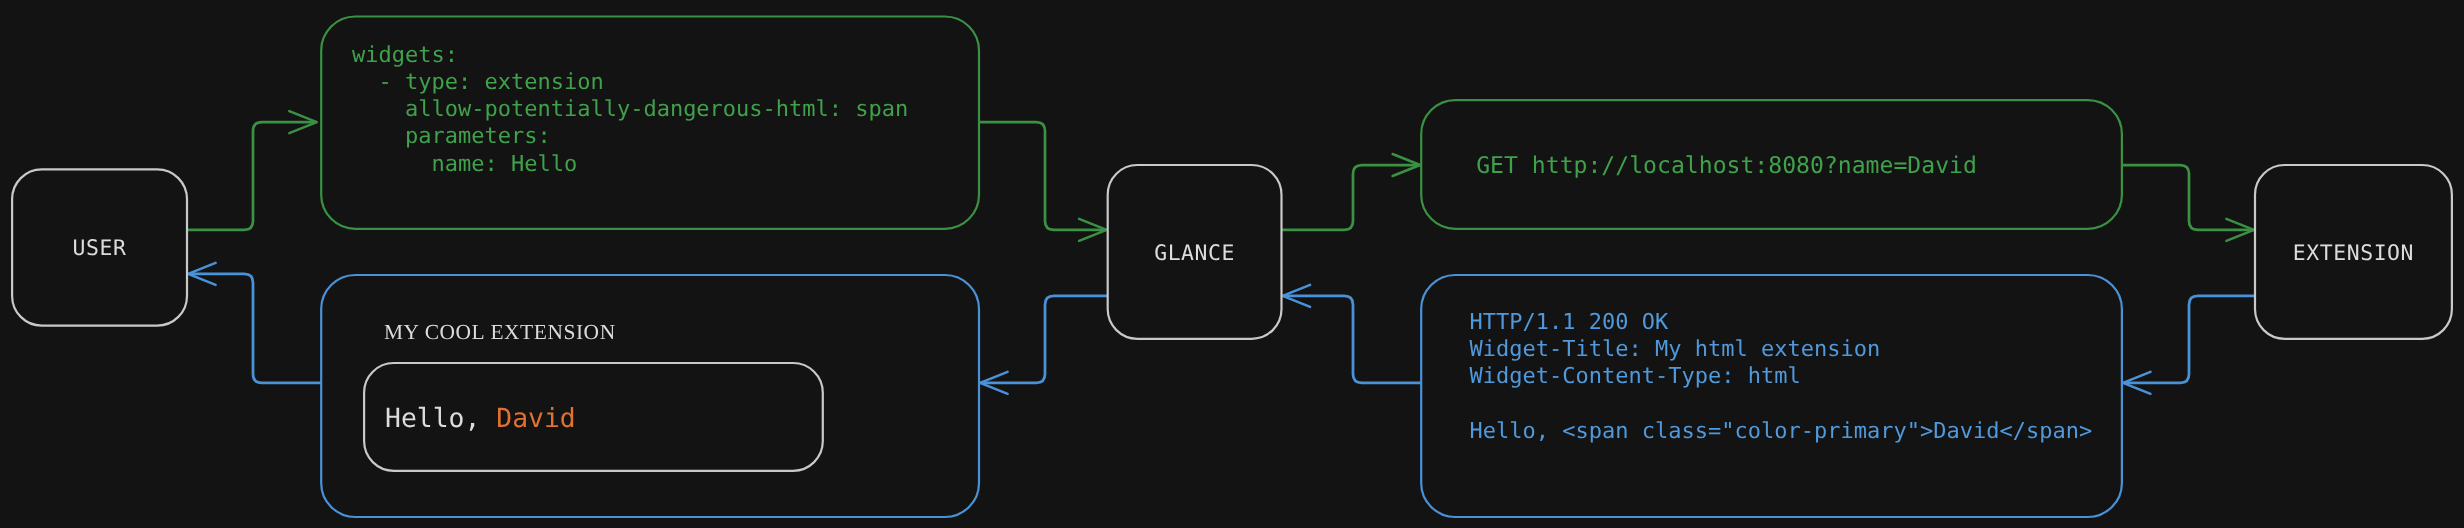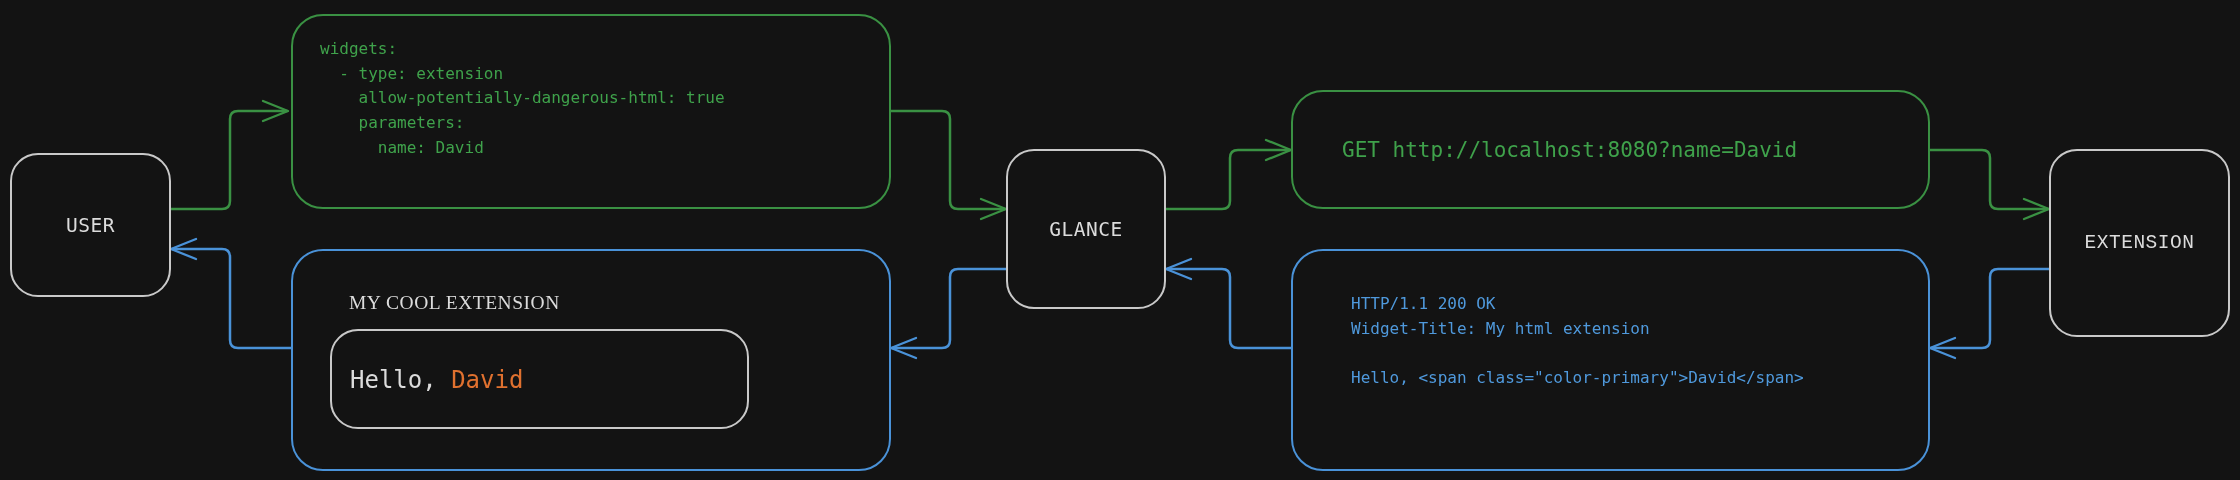--- a/index.html
+++ b/index.html
@@ -20,46 +20,46 @@
     display: flex;
     align-items: center;
     justify-content: center;
     color: var(--text, #dcdcdc);
     font-size: 19.5px;
     letter-spacing: 0.5px;
     box-sizing: border-box;
   }
   #node-user      { left: 10px;   top: 153px; width: 161px; height: 144px; }
   #node-glance    { left: 1006px; top: 149px; width: 160px; height: 160px; }
-  #node-extension { left: 2049px; top: 149px; width: 181px; height: 188px; font-family: Liberation Mono, monospace; }
+  #node-extension { left: 2049px; top: 149px; width: 181px; height: 160px; }
 
   .box {
     position: absolute;
     border-radius: 32px;
     box-sizing: border-box;
   }
   .box.green { border: 2px solid var(--green-line, #3a9143); }
   .box.blue  { border: 2px solid var(--blue-line, #4a92d8); }
   #box-config   { left: 291px;  top: 14px;  width: 600px; height: 195px; }
   #box-widget   { left: 291px;  top: 249px; width: 600px; height: 222px; }
   #box-request  { left: 1291px; top: 90px;  width: 639px; height: 119px; }
   #box-response { left: 1291px; top: 249px; width: 639px; height: 222px; }
 
   .code { position: absolute; }
   .code-line {
     white-space: pre;
-    font-size: 16px;
+    font-size: 20px;
     line-height: 24.7px;
     height: 24.7px;
   }
   .green-text { color: var(--green, #3fa24b); }
   .blue-text  { color: var(--blue, #4f99dc); }
 
   #config-code   { left: 320px;  top: 37px; }
-  #response-code { left: 1336px; top: 292px; margin-left: 15px; }
+  #response-code { left: 1336px; top: 280px; }
 
   #request-text {
     position: absolute;
     left: 1342px; top: 138px;
     font-size: 21px; line-height: 25px;
     white-space: pre;
   }
 
   #widget-title {
     position: absolute;
@@ -141,34 +141,35 @@
     <span>GLANCE</span>
   </div>
   <div class="node" id="node-extension">
     <span>EXTENSION</span>
   </div>
 
   <div class="box green" id="box-config"></div>
   <div class="code green-text" id="config-code">
     <div class="code-line">widgets:</div>
     <div class="code-line">  - type: extension</div>
-    <div class="code-line">    allow-potentially-dangerous-html: true</div>
+    <div class="code-line">    allow-potentially-dangerous-html: span</div>
     <div class="code-line">    parameters:</div>
-    <div class="code-line">      name: David</div>
+    <div class="code-line">      name: Hello</div>
   </div>
 
   <div class="box blue" id="box-widget"></div>
   <div id="widget-title">MY COOL EXTENSION</div>
   <div id="widget-inner"></div>
   <div id="widget-greeting"><span>Hello, </span><span class="name">David</span></div>
 
   <div class="box green" id="box-request"></div>
   <div class="green-text" id="request-text">GET http://localhost:8080?name=David</div>
 
   <div class="box blue" id="box-response"></div>
   <div class="code blue-text" id="response-code">
     <div class="code-line">HTTP/1.1 200 OK</div>
     <div class="code-line">Widget-Title: My html extension</div>
+    <div class="code-line">Widget-Content-Type: html</div>
     <div class="code-line"></div>
     <div class="code-line">Hello, &lt;span class="color-primary"&gt;David&lt;/span&gt;</div>
   </div>
 
 </div>
 
 </body></html>

